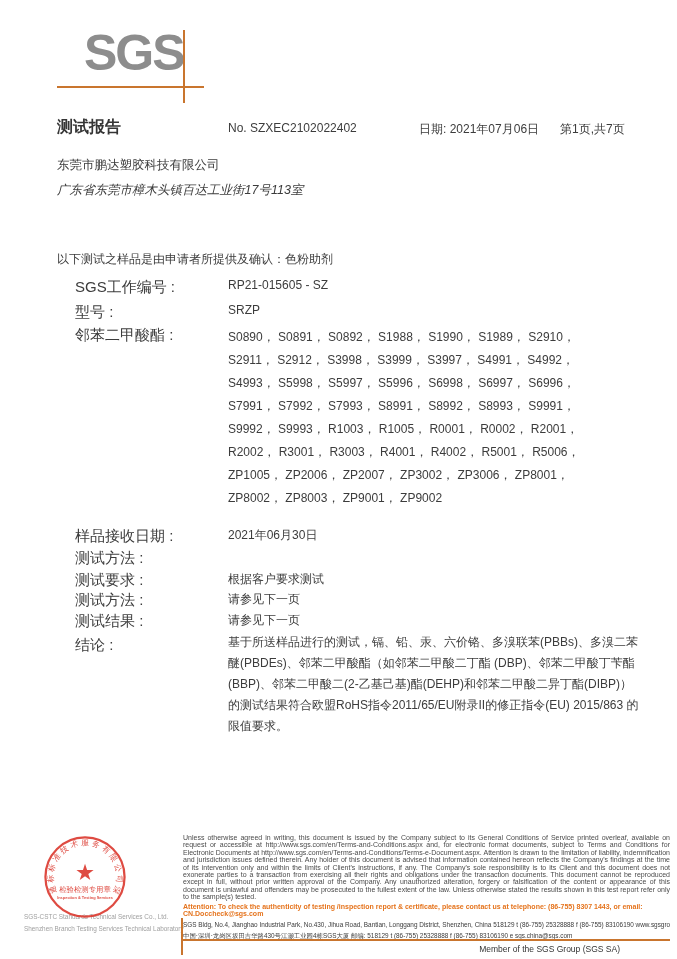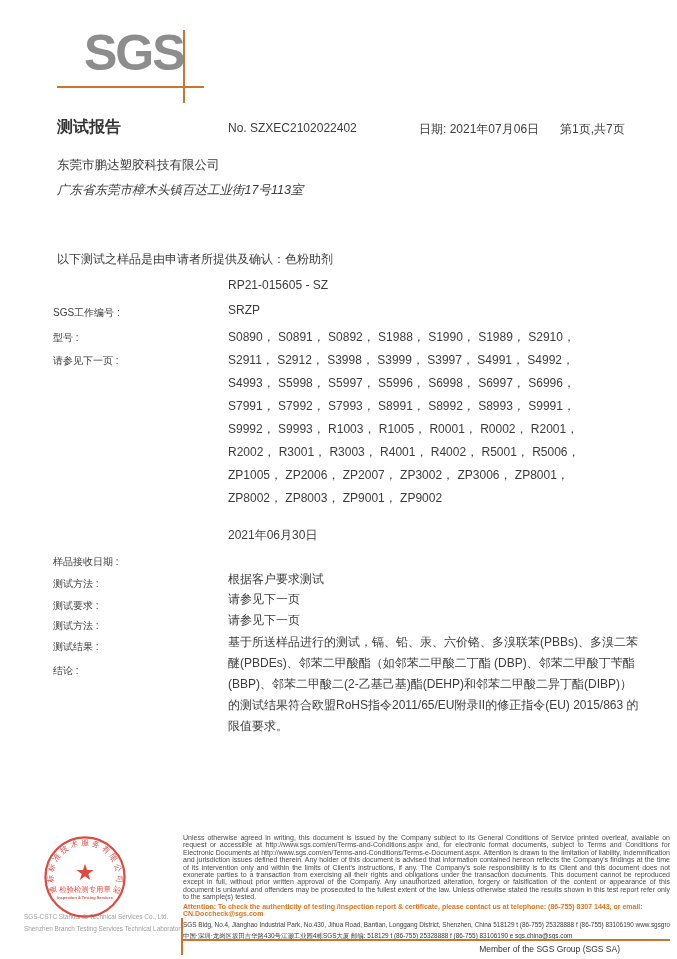--- a/index.html
+++ b/index.html
@@ -14,21 +14,21 @@
   .logo-hline{left:57px;top:86px;width:147px;height:2px;background:#c9752e;}
   .logo-vline{left:183px;top:30px;width:2px;height:73px;background:#c9752e;}
   .report-title{left:57px;top:117px;font-size:16px;font-weight:bold;color:#353535;}
   .report-no{left:228px;top:121px;font-size:12px;}
   .report-date{left:419px;top:121px;font-size:12px;}
   .report-pages{left:560px;top:121px;font-size:12px;}
   .company-name{left:57px;top:157px;font-size:12.5px;}
   .company-address{left:57px;top:182px;font-size:12.5px;font-style:italic;}
   .intro-line{left:57px;top:251px;font-size:12px;}
   
-  .flabel{left:53px;font-size:10px;margin-top:28px;}
+  .flabel{left:75px;font-size:15px;}
   .fvalue{left:228px;font-size:12px;}
   .codes div{height:23px;line-height:23px;font-size:12px;}
   .conclusion{width:414px;line-height:21px;}
   
   .footer-block{left:183px;top:834px;width:487px;}
   .legal{font-size:7px;line-height:7.4px;text-align:justify;color:#4a4a4a;margin:0;}
   .attention{font-size:7px;line-height:7.6px;font-weight:bold;color:#e5731c;margin:2px 0 0 0;}
   .addr{font-size:6.4px;line-height:9px;color:#3a3a3a;margin-top:2px;white-space:nowrap;overflow:hidden;}
   .foot-vline{left:181px;top:918px;width:2px;height:37px;background:#c9752e;}
   .foot-hline{left:183px;top:939px;width:487px;height:2px;background:#c9752e;}
@@ -54,21 +54,21 @@
   <div class="abs company-address">广东省东莞市樟木头镇百达工业街17号113室</div>
 
   <div class="abs intro-line">以下测试之样品是由申请者所提供及确认：色粉助剂</div>
 
   <div class="abs flabel" style="top:278px">SGS工作编号 :</div>
   <div class="abs fvalue" style="top:278px">RP21-015605 - SZ</div>
 
   <div class="abs flabel" style="top:303px">型号 :</div>
   <div class="abs fvalue" style="top:303px">SRZP</div>
 
-  <div class="abs flabel" style="top:326px">请参见下一页 :</div>
+  <div class="abs flabel" style="top:326px">邻苯二甲酸酯 :</div>
   <div class="abs fvalue codes" style="top:326px">
     <div>S0890， S0891， S0892， S1988， S1990， S1989， S2910，</div>
     <div>S2911， S2912， S3998， S3999， S3997， S4991， S4992，</div>
     <div>S4993， S5998， S5997， S5996， S6998， S6997， S6996，</div>
     <div>S7991， S7992， S7993， S8991， S8992， S8993， S9991，</div>
     <div>S9992， S9993， R1003， R1005， R0001， R0002， R2001，</div>
     <div>R2002， R3001， R3003， R4001， R4002， R5001， R5006，</div>
     <div>ZP1005， ZP2006， ZP2007， ZP3002， ZP3006， ZP8001，</div>
     <div>ZP8002， ZP8003， ZP9001， ZP9002</div>
   </div>

